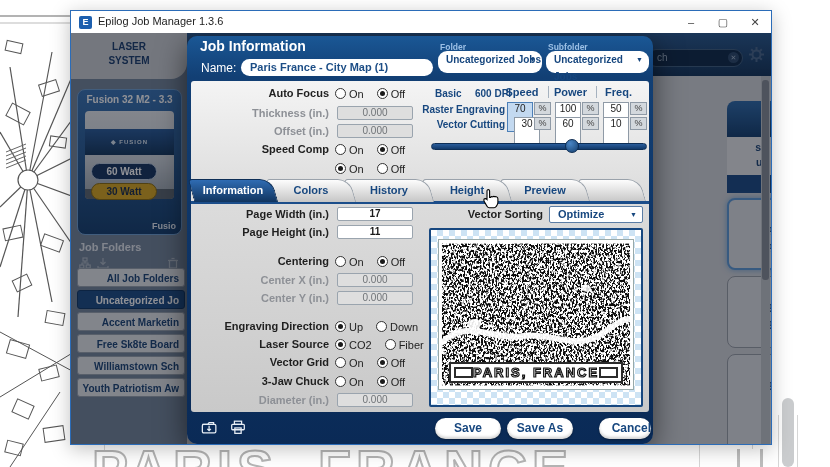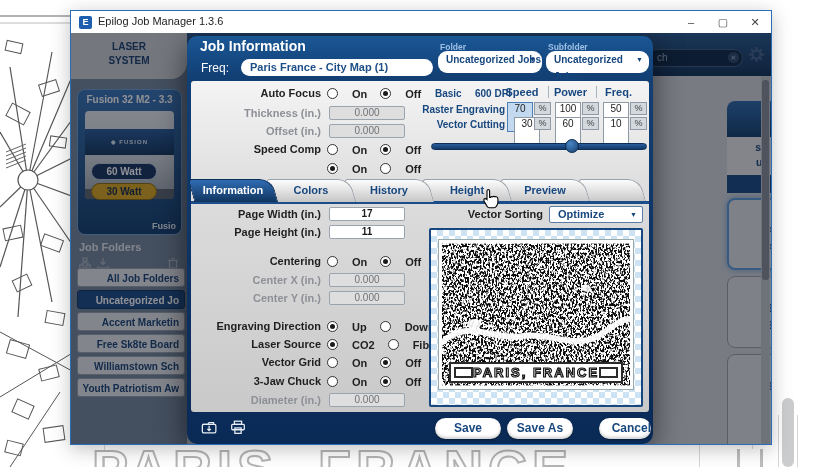--- a/index.html
+++ b/index.html
@@ -83,28 +83,28 @@
   #name-label{position:absolute;left:14px;top:25px;color:#fff;font-size:12px;}
   #name-input{position:absolute;left:54px;top:23px;width:192px;height:17px;background:#fff;border-radius:9px;
     font-weight:bold;font-size:11px;color:#1d4e86;line-height:17px;padding-left:9px;overflow:hidden;white-space:nowrap;}
   .dd{position:absolute;top:15px;height:22px;background:#fff;border-radius:9px;font-weight:bold;font-size:10px;
     color:#16467e;line-height:17px;padding-left:8px;}
   .dd .arr{position:absolute;right:6px;top:0;font-size:7px;line-height:17px;color:#16467e;}
 
   #dlg-body{position:absolute;left:4px;top:45px;right:4px;bottom:32px;border-radius:3px;
     background:linear-gradient(180deg,#f4f4f4 0%,#dcdcdc 35%,#c9c9c9 100%);}
 
-  .row{position:absolute;left:0;right:0;height:15px;}
+  .row{position:absolute;left:8px;right:0;height:15px;}
   .fl{position:absolute;left:16px;width:118px;text-align:right;font-weight:bold;font-size:11px;color:#1f1f1f;line-height:15px;}
   .fl.dis{color:#8d9096;}
   .inp{position:absolute;left:142px;width:76px;height:14px;border:1px solid #9aa4ae;background:#dedede;color:#6f7377;
     font-size:10px;line-height:12px;text-align:center;border-radius:2px;}
   .inp.en{background:#fff;color:#1a1a1a;font-weight:bold;}
   .rgrp{position:absolute;left:140px;top:0;display:flex;gap:13px;height:15px;align-items:center;}
-  .ropt{display:flex;align-items:center;gap:14px;font-weight:bold;font-size:11px;color:#1f1f1f;}
+  .ropt{display:flex;align-items:center;gap:3px;font-weight:normal;font-size:11px;color:#1f1f1f;}
   .rb{width:11px;height:11px;border:1.5px solid #333;background:#fff;border-radius:50%;position:relative;display:inline-block;}
   .rb.sel::after{content:"";position:absolute;inset:2px;background:#1a1a1a;border-radius:50%;}
 
   .tlab{position:absolute;font-weight:bold;font-size:10px;color:#17477f;text-align:right;}
   .hcell{position:absolute;width:44px;font-weight:bold;font-size:11px;color:#17477f;text-align:center;}
   .hsep{border-left:1px solid #a6b2bf;}
   .vcell{position:absolute;width:26px;height:30px;background:#fff;border:1px solid #8f9aa6;font-size:10px;
     line-height:11px;text-align:center;color:#222;}
   .vcell.sel{background:#c3d9f0;border-color:#4d80b8;}
   .pcell{position:absolute;width:17px;height:13px;background:#d3d8dd;border:1px solid #8f9aa6;font-size:9px;
@@ -305,21 +305,21 @@
           <div id="scroll-thumb"></div>
         </div>
       </div>
 
       <div id="dim"></div>
 
       <div id="dlg">
         <div id="dlg-title">Job Information</div>
         <span class="dd-label" style="left:253px;">Folder</span>
         <span class="dd-label" style="left:361px;">Subfolder</span>
-        <div id="name-label">Freq:</div>
+        <div id="name-label">Name:</div>
         <div id="name-input">Paris France - City Map (1)</div>
         <div class="dd" style="left:251px;width:104px;">
           <span>Uncategorized Jobs</span>
           <span class="arr">▼</span>
         </div>
         <div class="dd" style="left:359px;width:103px;">
           <span>Uncategorized Jobs</span>
           <span class="arr">▼</span>
         </div>
 

